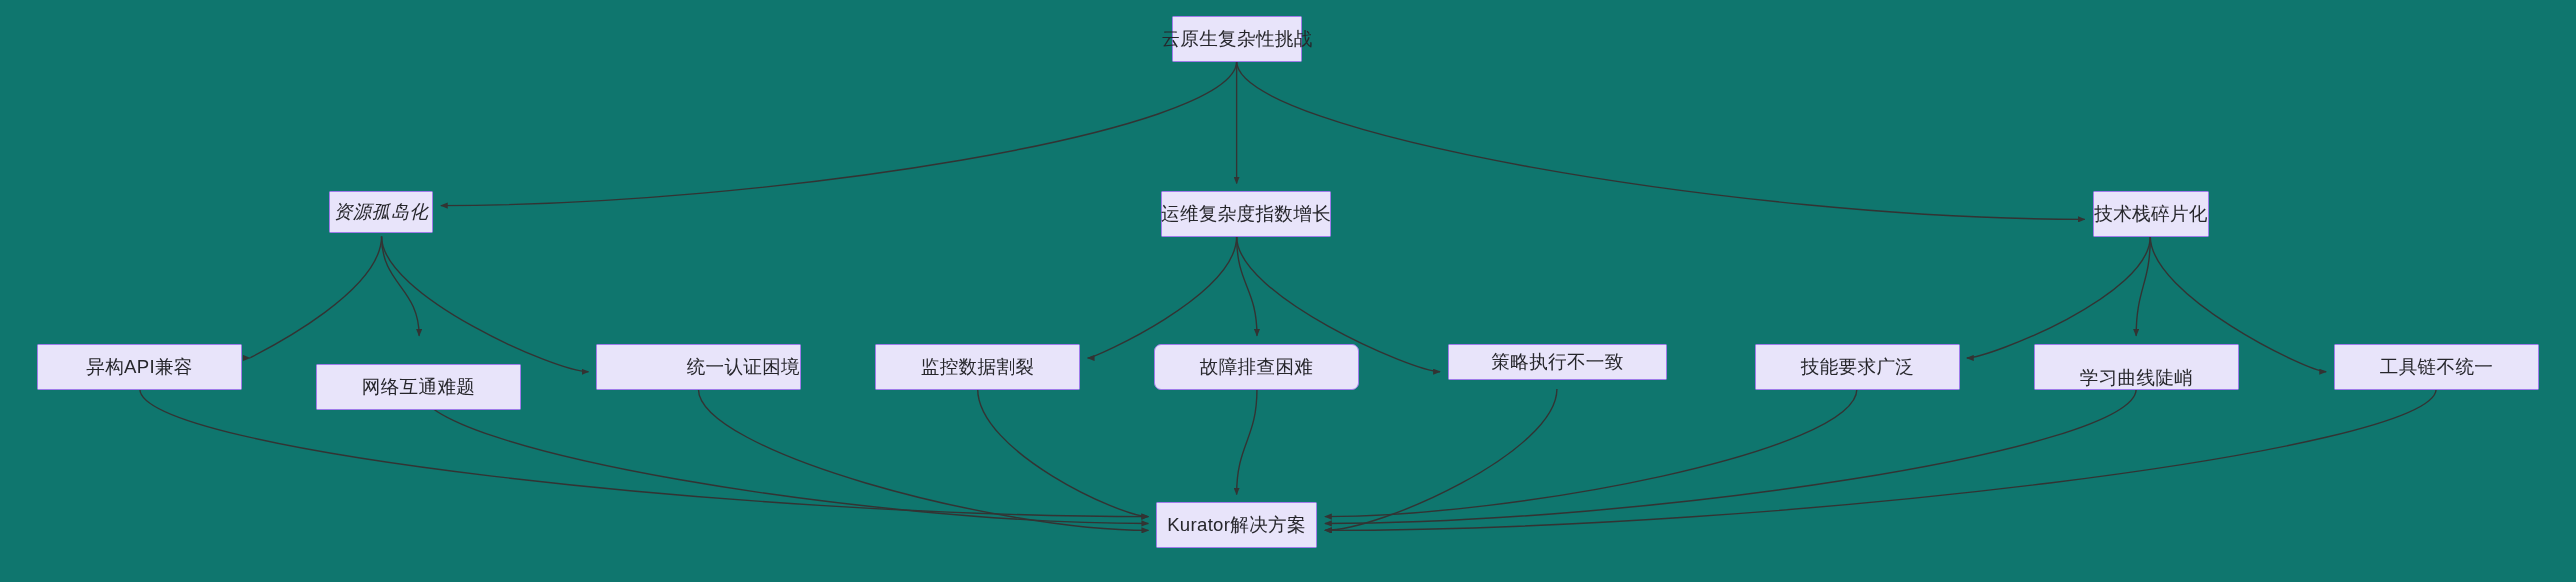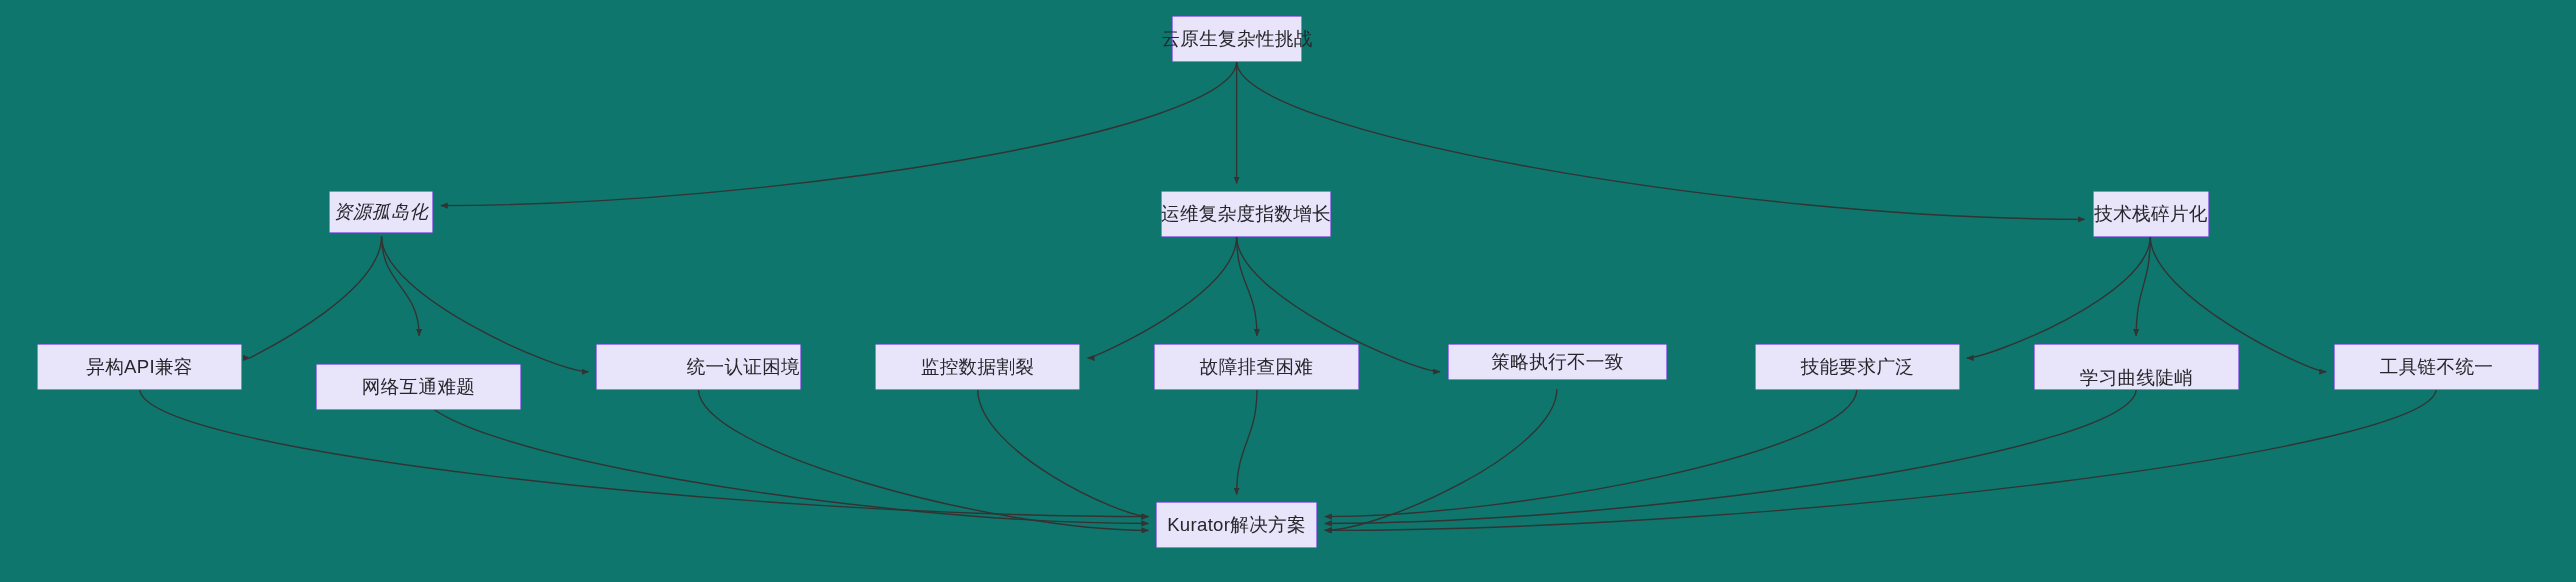--- a/index.html
+++ b/index.html
@@ -98,21 +98,21 @@
       </div>
       <div class="node-box" style="left: 316px; top: 364px; width: 205px; height: 46px;">
         <span class="node-label">网络互通难题</span>
       </div>
       <div class="node-box" style="left: 596px; top: 344px; width: 205px; height: 46px; justify-content: flex-end;">
         <span class="node-label">统一认证困境</span>
       </div>
       <div class="node-box" style="left: 875px; top: 344px; width: 205px; height: 46px;">
         <span class="node-label">监控数据割裂</span>
       </div>
-      <div class="node-box" style="left: 1154px; top: 344px; width: 205px; height: 46px;">
+      <div class="node-box" style="left: 1154px; top: 344px; width: 205px; height: 46px; border-radius: 7px;">
         <span class="node-label">故障排查困难</span>
       </div>
       <div class="node-box" style="left: 1448px; top: 344px; width: 219px; height: 36px;">
         <span class="node-label">策略执行不一致</span>
       </div>
       <div class="node-box" style="left: 1755px; top: 344px; width: 205px; height: 46px;">
         <span class="node-label">技能要求广泛</span>
       </div>
       <div class="node-box" style="left: 2034px; top: 344px; width: 205px; height: 46px; align-items: flex-end;">
         <span class="node-label">学习曲线陡峭</span>

